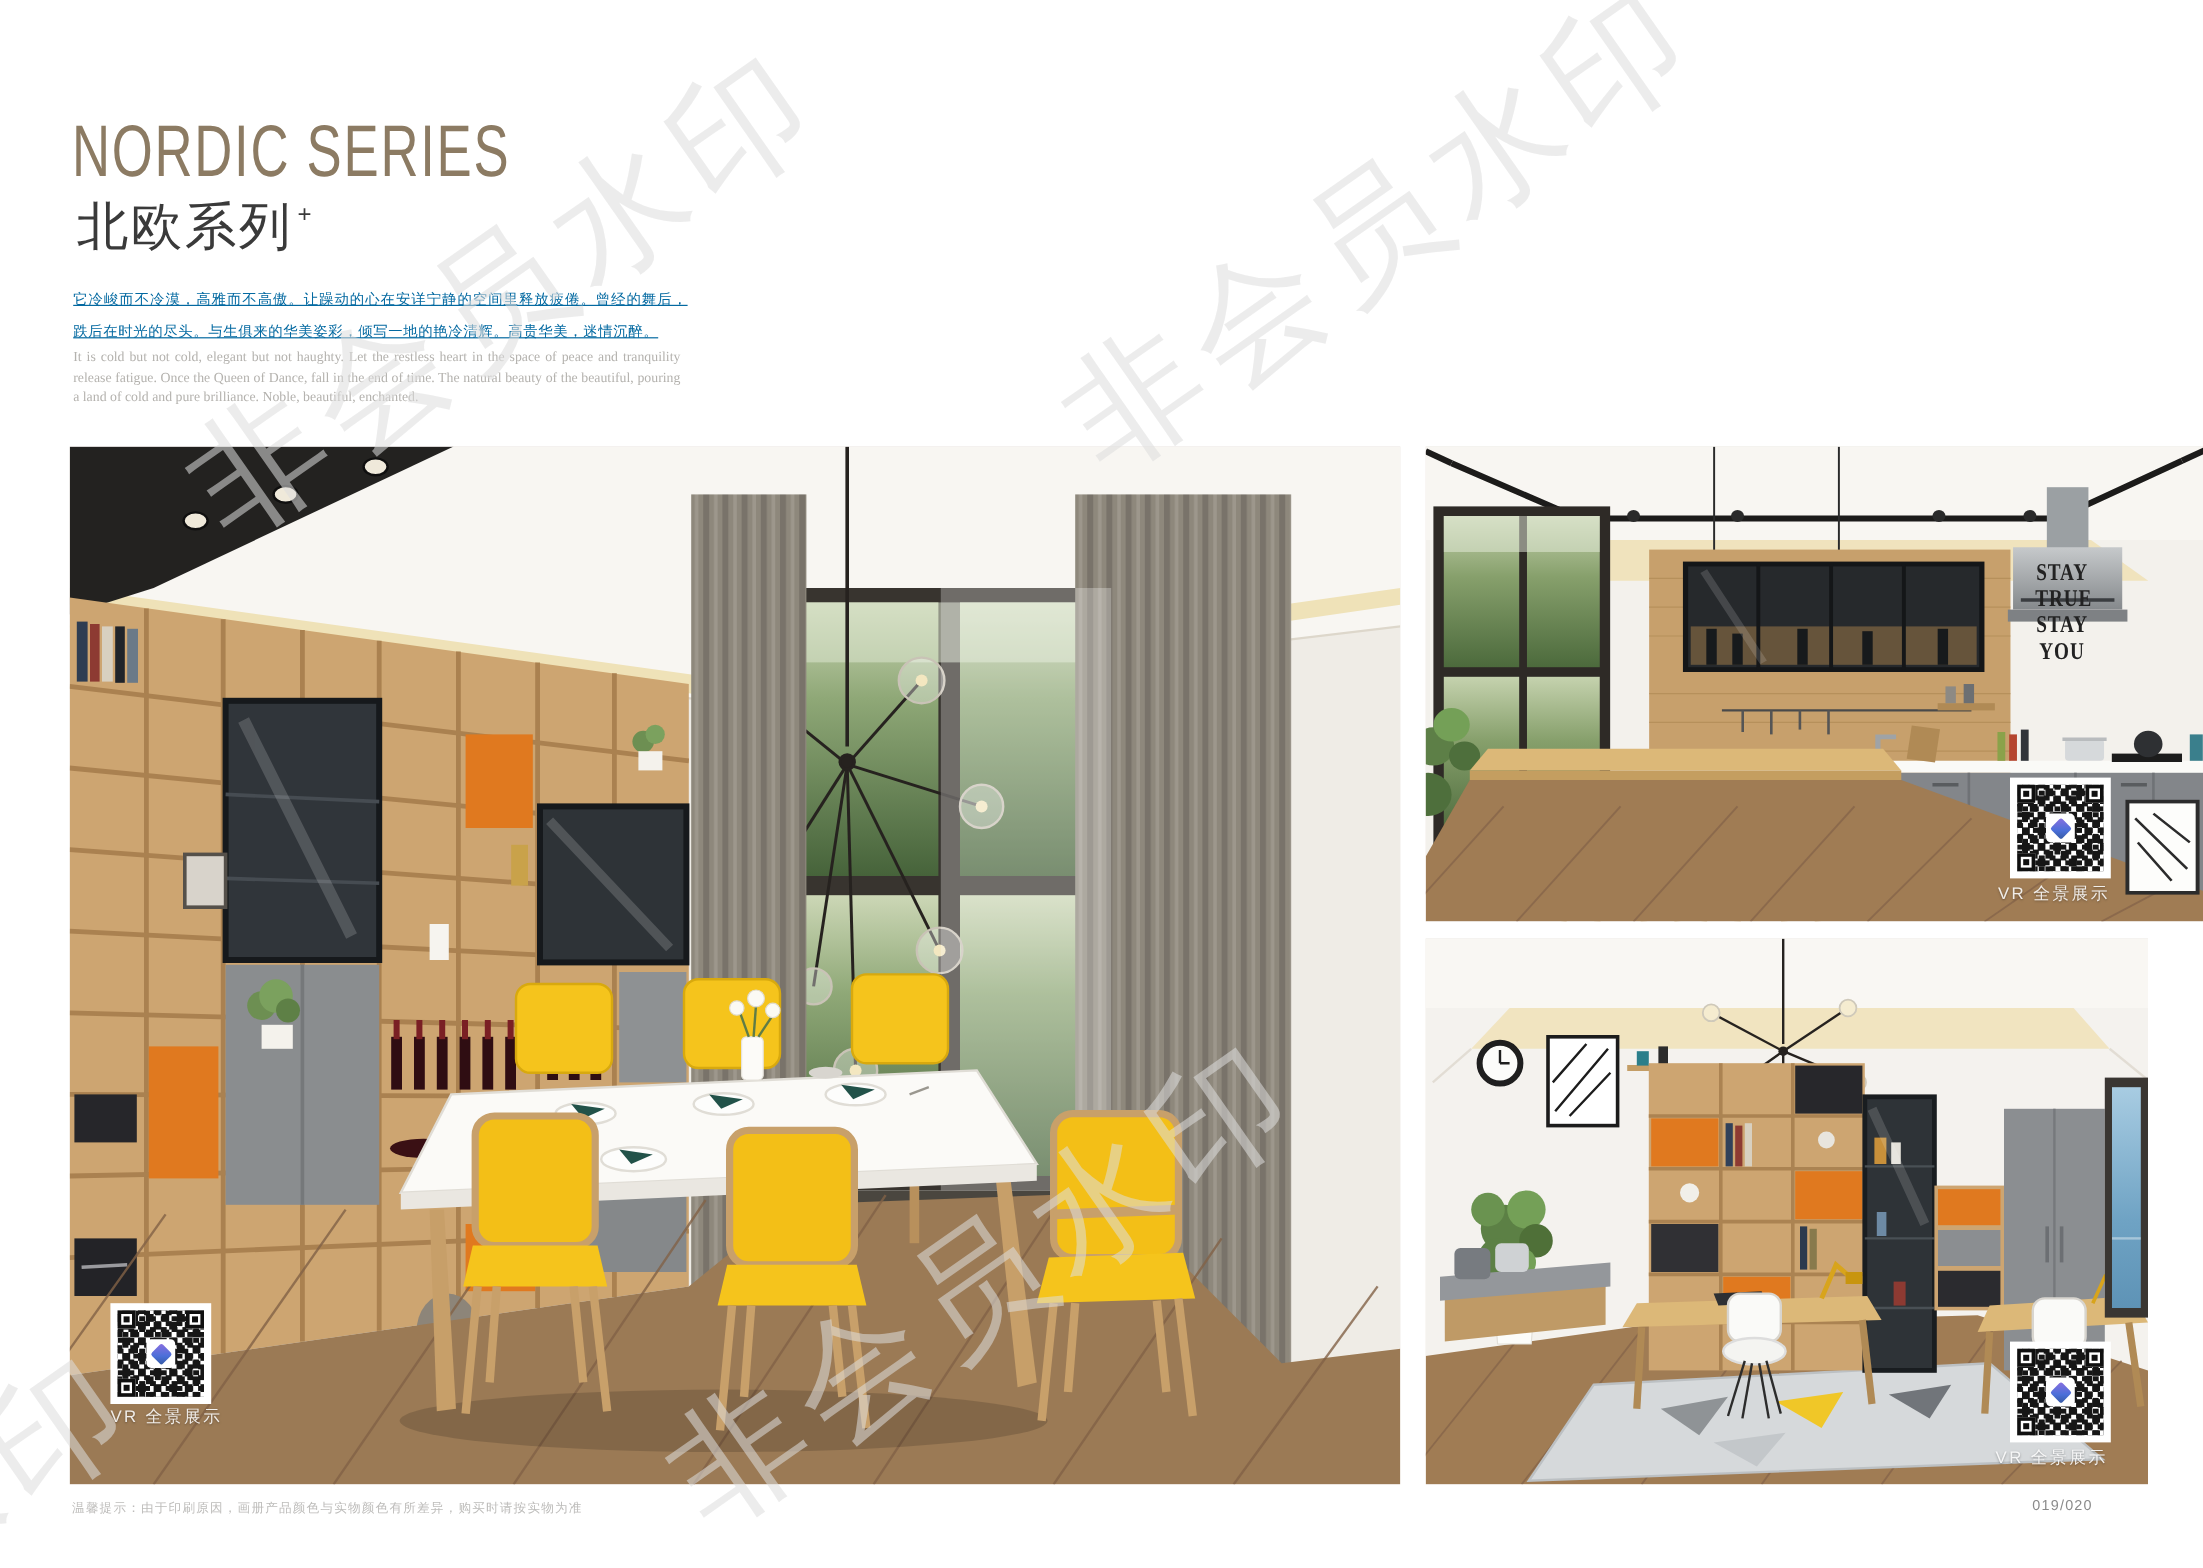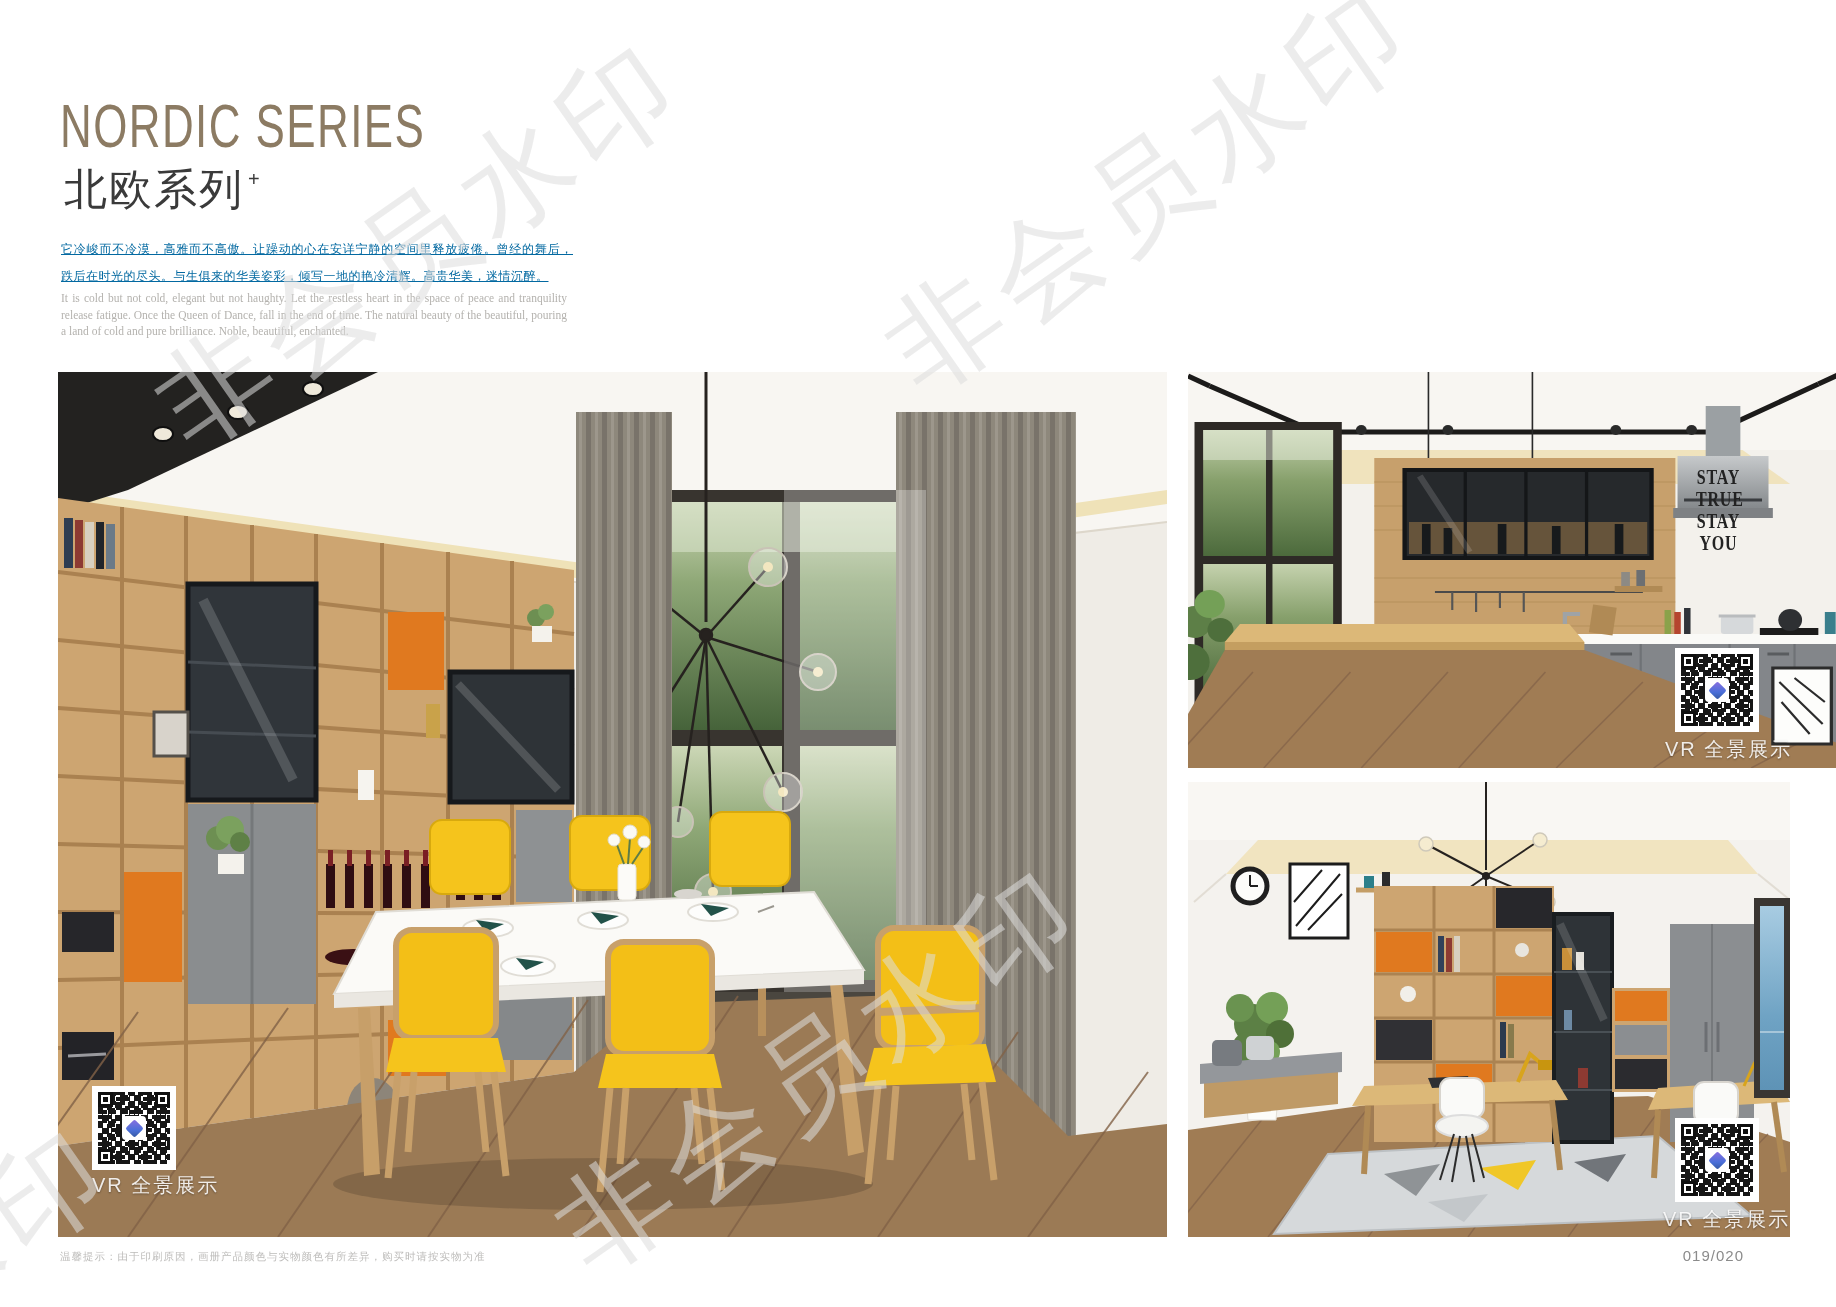--- a/index.html
+++ b/index.html
@@ -27,32 +27,32 @@
      background:
        repeating-conic-gradient(#161616 0% 25%, transparent 0% 50%) 0px 0px/9px 9px,
        repeating-conic-gradient(#161616 0% 25%, transparent 0% 50%) 4px 3px/13px 13px,#fff;}
   .qr-f{position:absolute;width:15px;height:15px;border:3px solid #101010;background:#fff;box-sizing:border-box;}
   .qr-f::after{content:"";position:absolute;inset:2px;background:#101010;}
   .qr-f.tl{left:0;top:0}.qr-f.tr{right:0;top:0}.qr-f.bl{left:0;bottom:0}
   .qr-logo{position:absolute;left:50%;top:50%;width:24px;height:24px;transform:translate(-50%,-50%);
            background:#fff;border-radius:4px;display:flex;align-items:center;justify-content:center;}
   .qr-cube{width:13px;height:13px;background:linear-gradient(135deg,#8a6fe0 0%,#4a6fd8 60%,#35589f 100%);
            transform:rotate(45deg);border-radius:2px;}
-  .vr-label{position:absolute;color:rgba(255,255,255,.88);font-size:20px;letter-spacing:2px;
+  .vr-label{position:absolute;color:rgba(255,255,255,.88);font-size:14px;letter-spacing:2px;
             text-shadow:0 1px 2px rgba(0,0,0,.35);white-space:nowrap;}
   
   .decal{position:absolute;left:508px;top:94px;color:#222;font-family:"Liberation Serif","DejaVu Serif",serif;
          font-weight:700;font-size:20px;line-height:22px;letter-spacing:1px;transform:scaleX(.8);
          transform-origin:left top;text-align:center;width:56px;}
   
   .wm{position:absolute;font-size:112px;letter-spacing:10px;color:#dedede;opacity:.55;white-space:nowrap;
       transform:translate(-50%,-50%) rotate(-35deg);pointer-events:none;z-index:40;font-weight:400;}
   
   .footer-note{position:absolute;left:60px;top:1250px;font-size:10.5px;color:#bdbcba;letter-spacing:1px;font-family:Liberation Serif, serif;}
-  .page-number{position:absolute;right:92px;top:1247px;font-size:15px;color:#8b8b8b;letter-spacing:1px;}
+  .page-number{position:absolute;right:92px;top:1247px;font-size:12px;color:#8b8b8b;letter-spacing:1px;}
 </style>
 </head>
 <body>
 
 <div class="page">
 
   <div class="title">NORDIC SERIES</div>
   <div class="subtitle">
     <span>北欧系列</span><sup>+</sup>
   </div>

